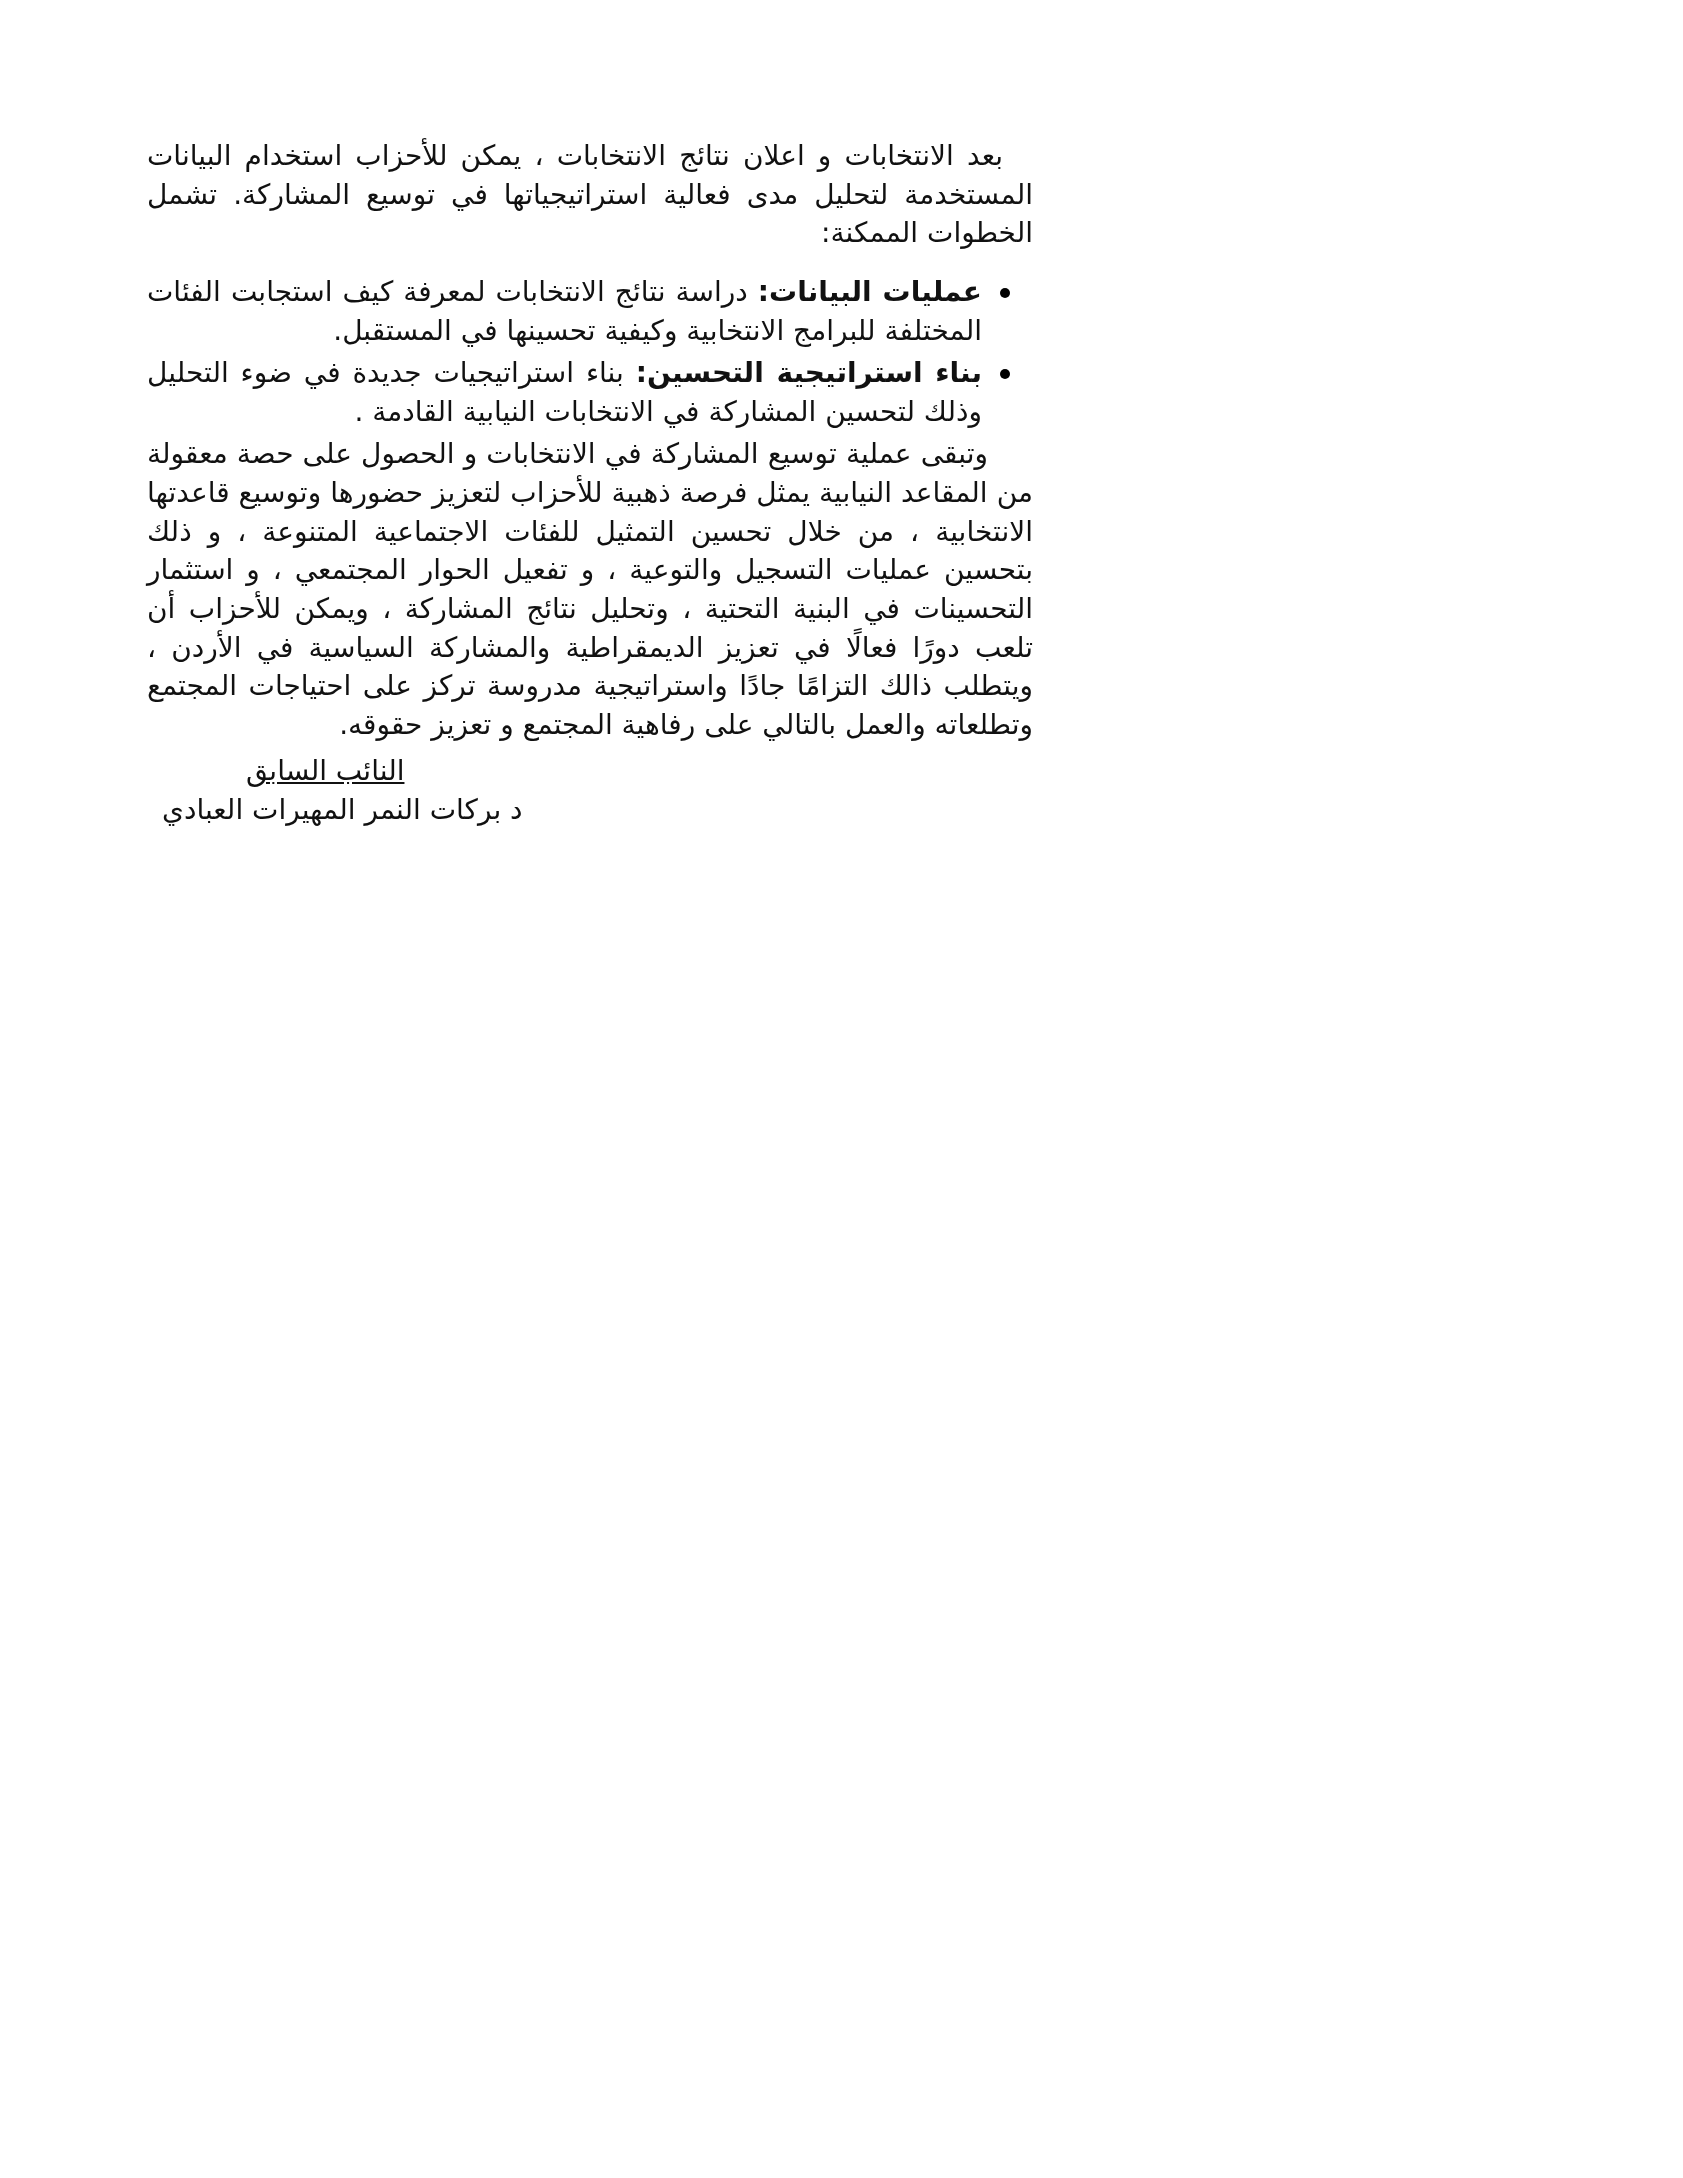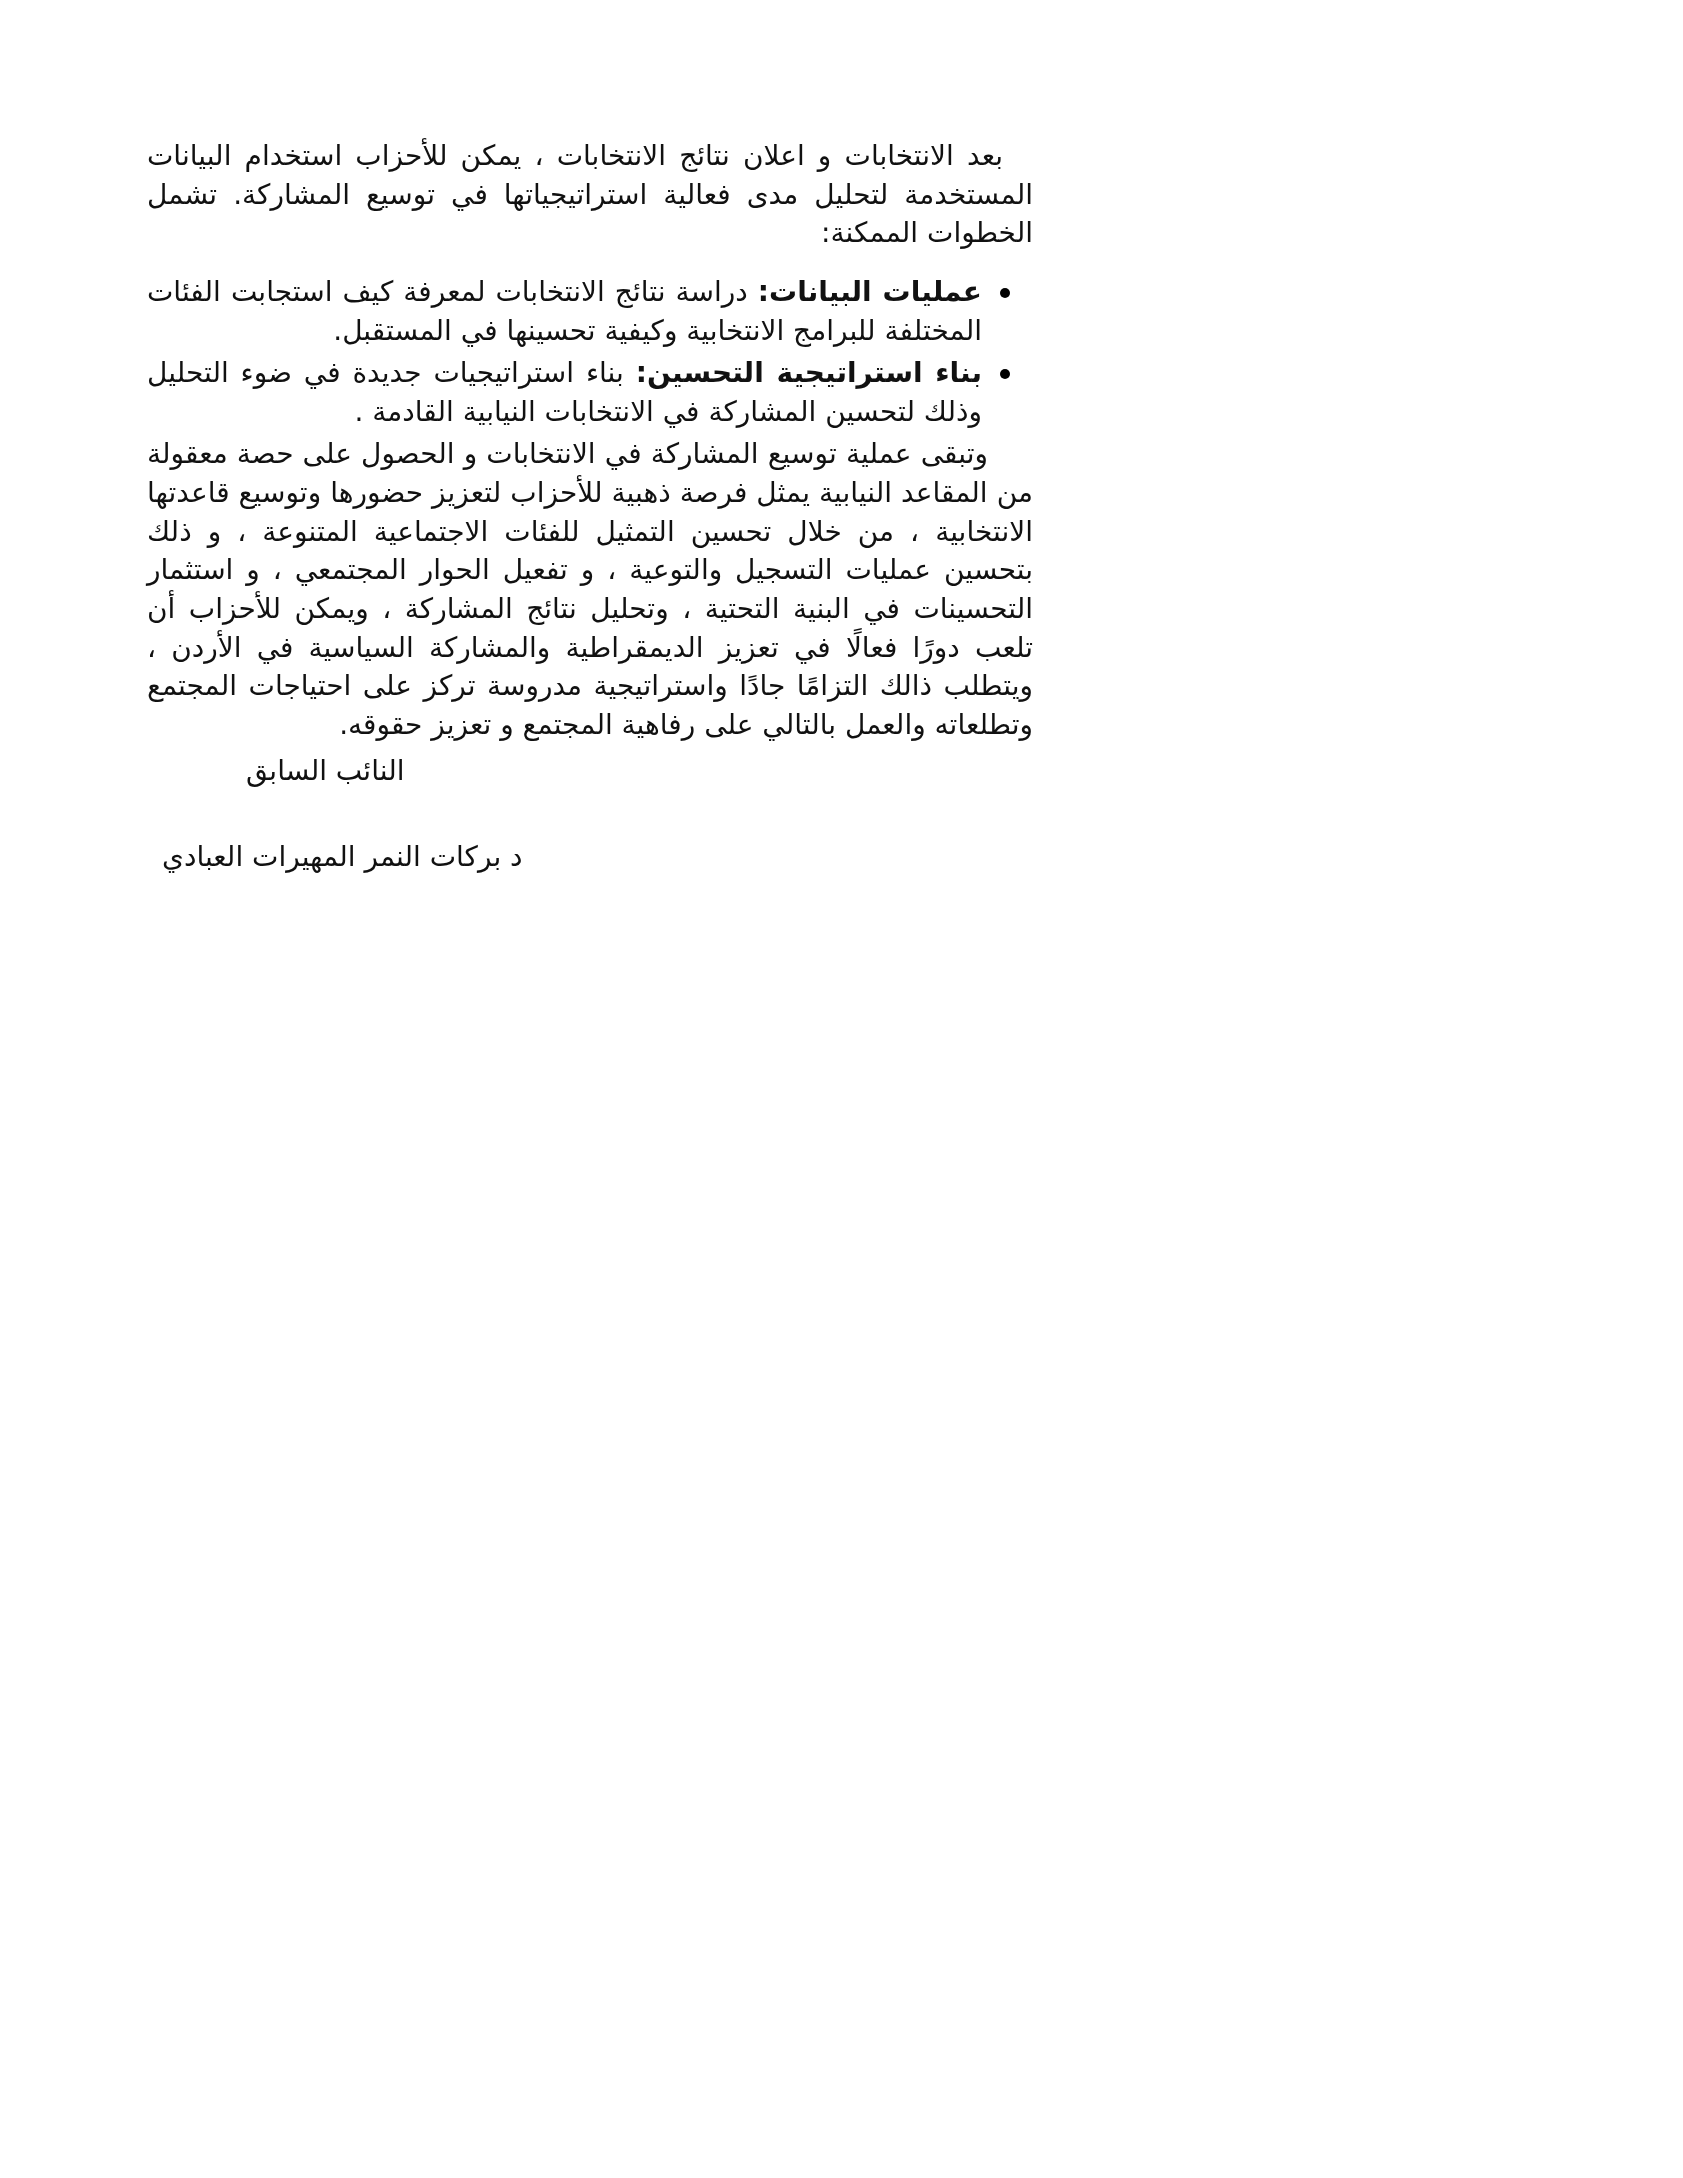--- a/index.html
+++ b/index.html
@@ -46,22 +46,22 @@
   }
   .bullet-title { font-weight: bold; }
   .closing {
     text-indent: 45px;
     margin-top: 4px;
   }
   .signature {
     margin-top: 8px;
     direction: rtl;
   }
-  .sig-line-1 { text-align: left; padding-left: 99px; }
-  .sig-line-2 { text-align: left; padding-left: 15px; margin-top: 47px; }
+  .sig-line-1 { text-align: left; padding-left: 99px; text-decoration: underline; }
+  .sig-line-2 { text-align: left; padding-left: 15px; }
 </style>
 </head>
 <body>
 
 <div class="page">
   <div class="content">
 
     <p class="intro"><span>بعد الانتخابات و اعلان نتائج الانتخابات ، يمكن للأحزاب استخدام البيانات المستخدمة  لتحليل مدى</span>
       <span>فعالية استراتيجياتها في توسيع المشاركة. تشمل الخطوات الممكنة:</span></p>
 

